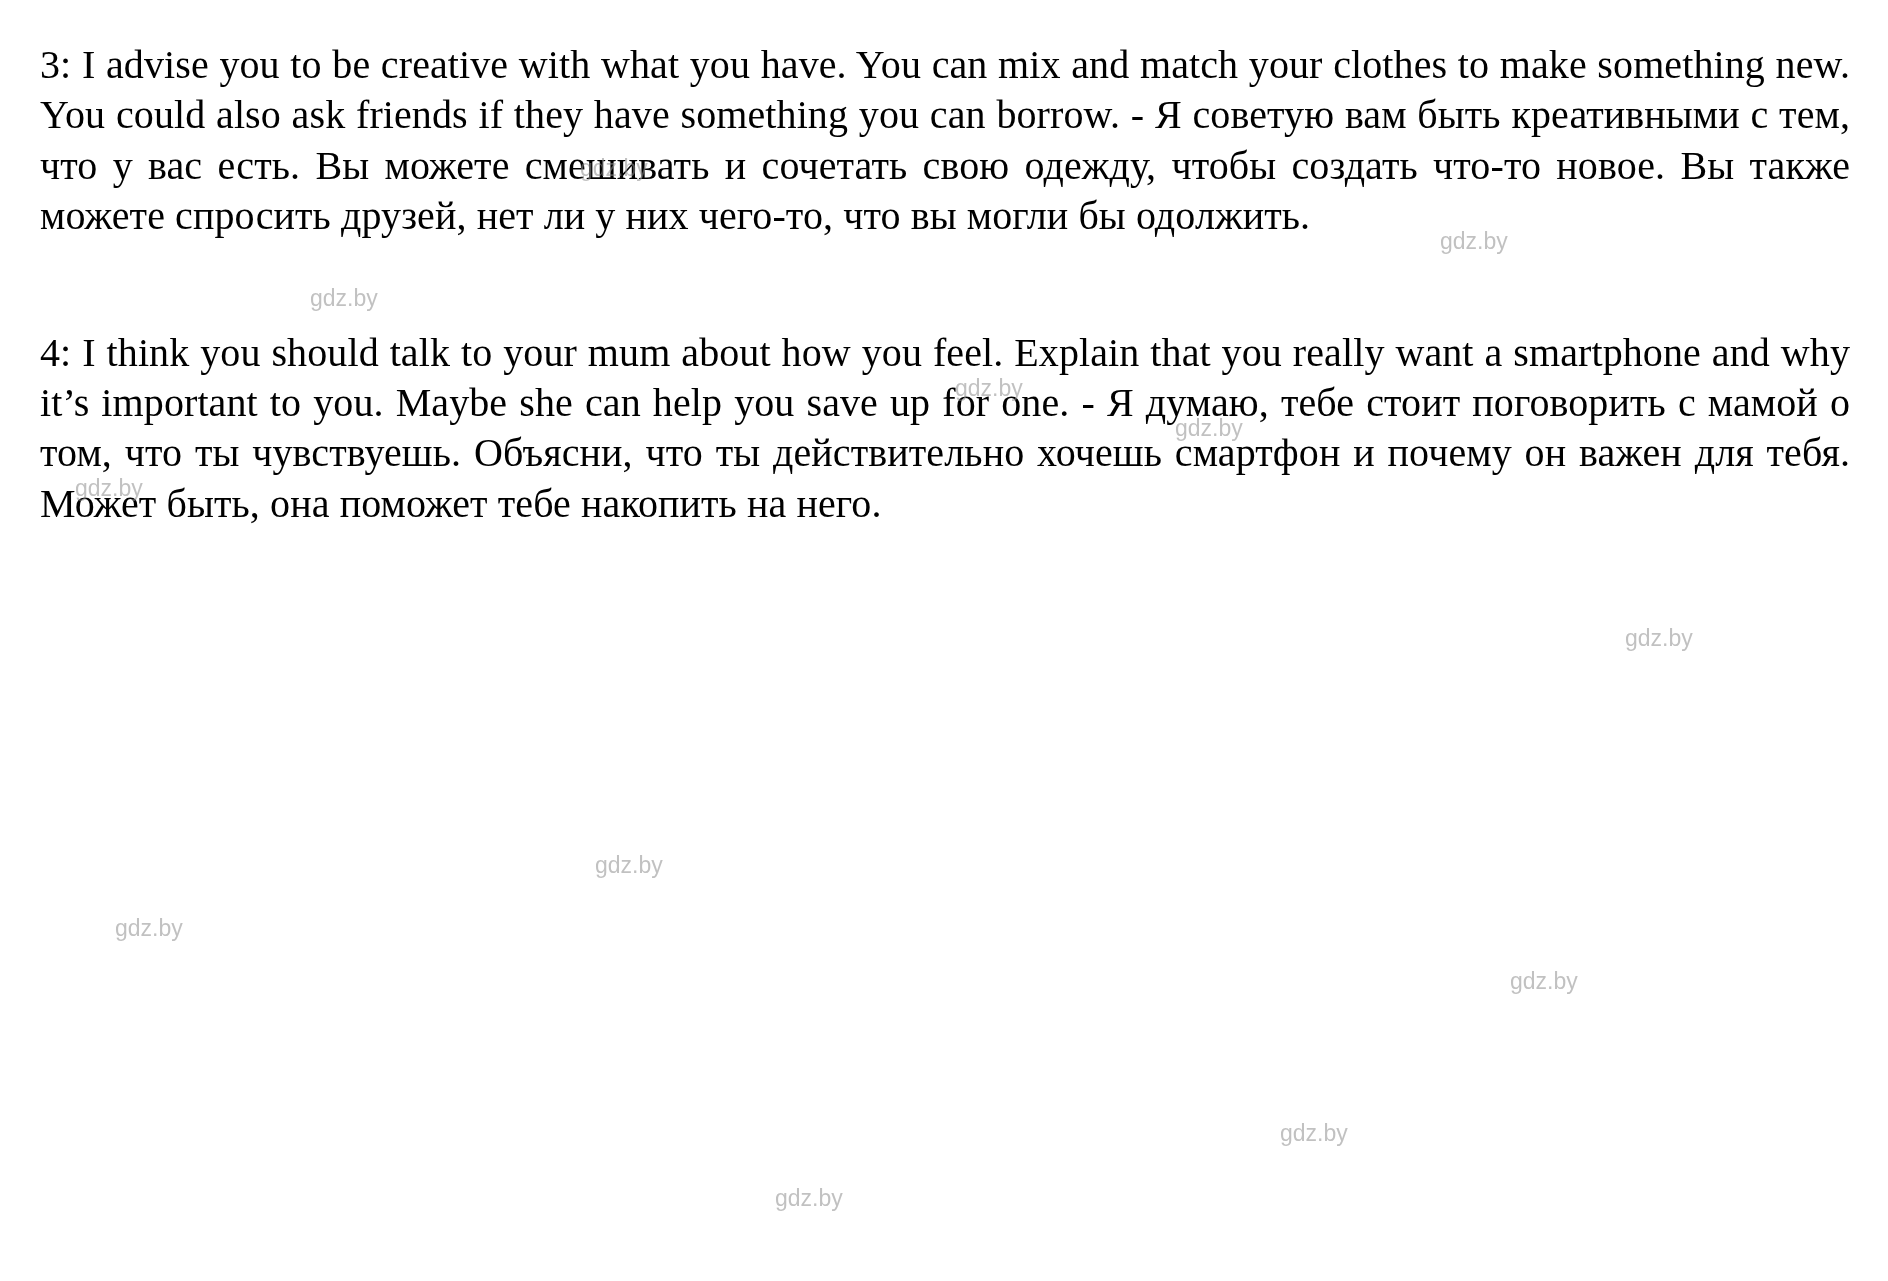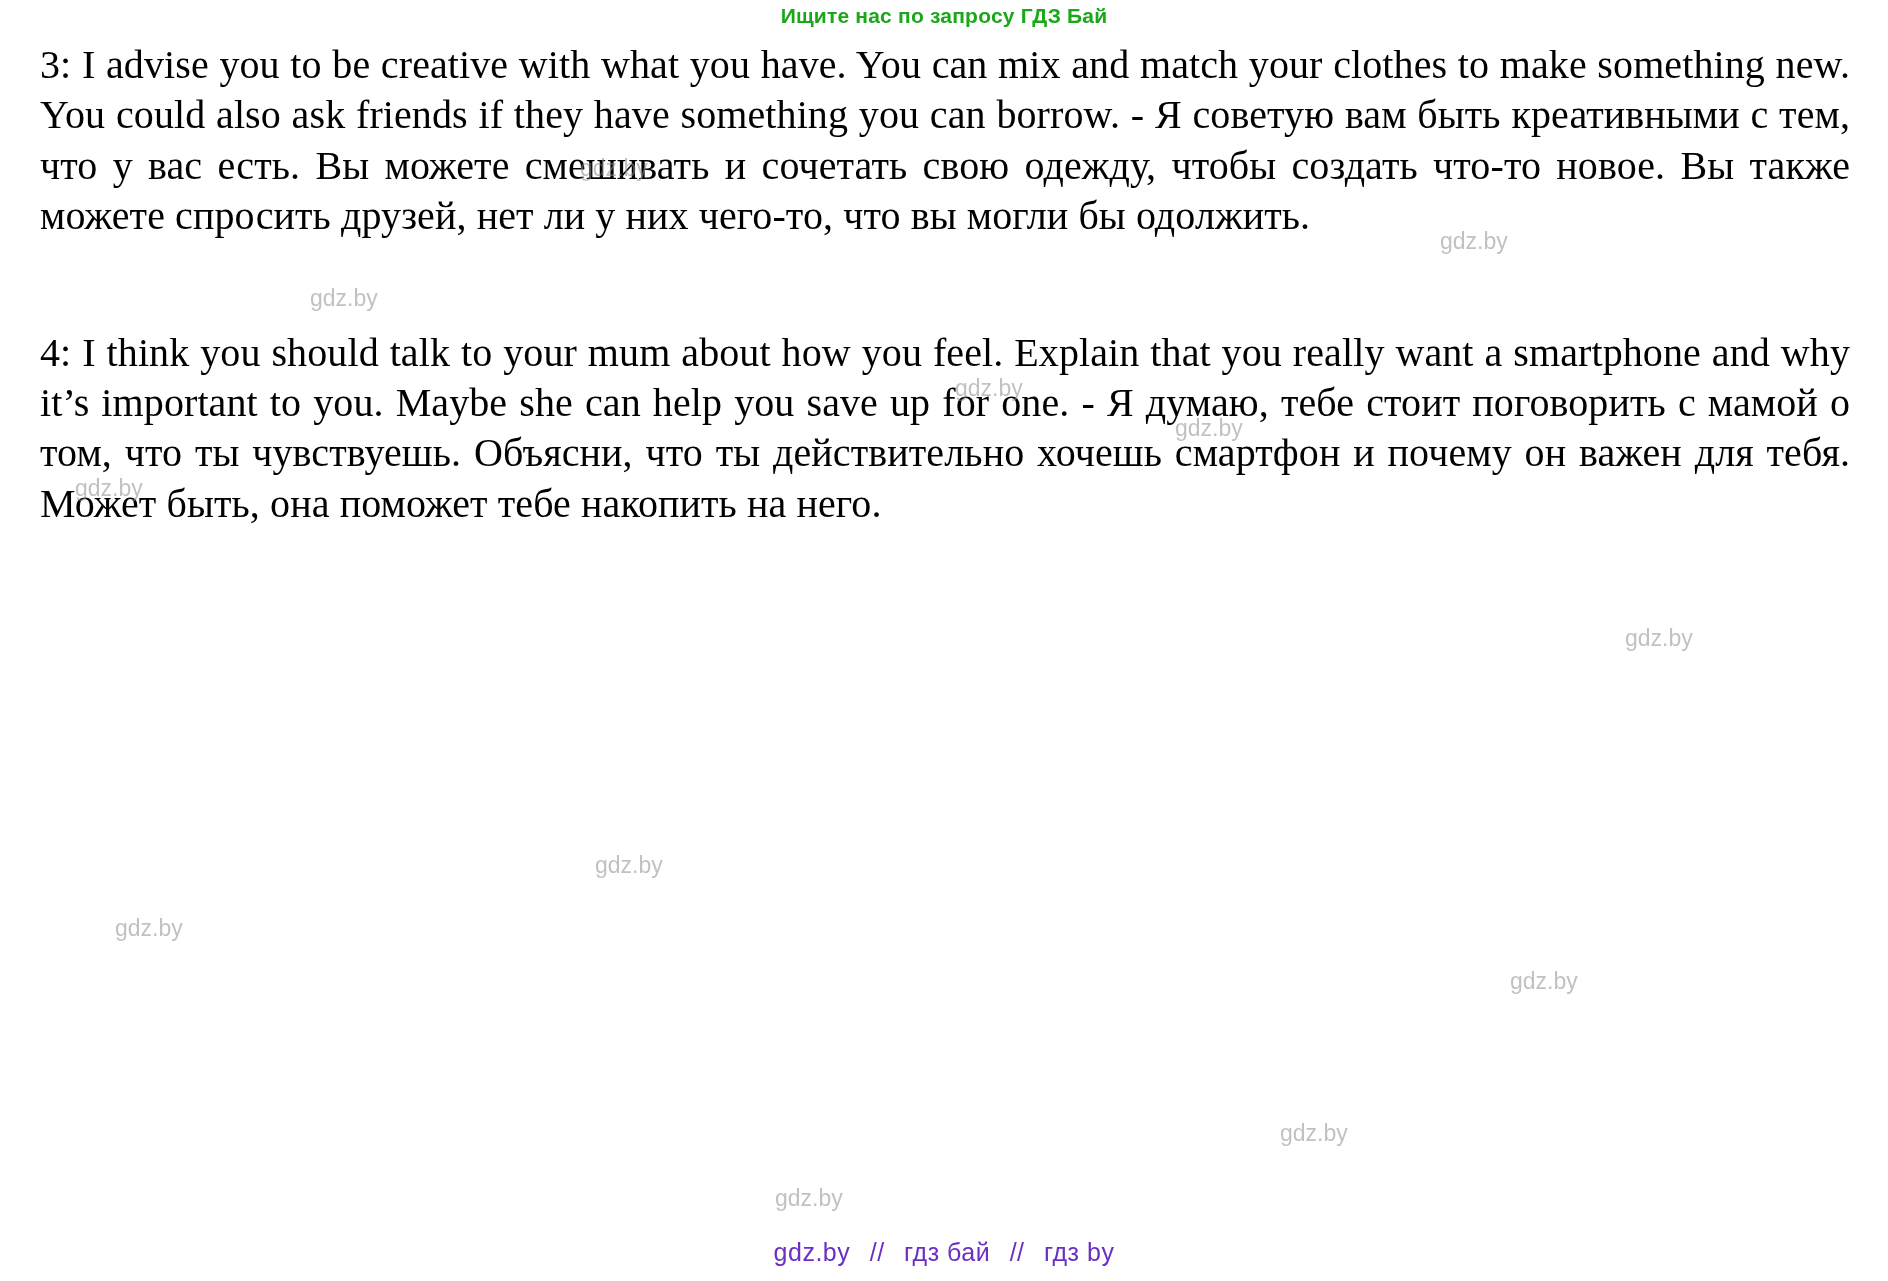--- a/index.html
+++ b/index.html
@@ -72,21 +72,20 @@
     letter-spacing: 0.5px;
   }
   .footer span { margin: 0 6px; }
   .footer .sep { color: #6b2fc4; }
 </style>
 </head>
 <body>
 
 <div class="page">
 
-  <div class="top-banner">Ищите нас по запросу ГДЗ Бай</div>
 
   <div class="content">
     <p class="para">3: I advise you to be creative with what you have. You can mix and match your clothes to make something new. You could also ask friends if they have something you can borrow. - Я советую вам быть креативными с тем, что у вас есть. Вы можете смешивать и сочетать свою одежду, чтобы создать что-то новое. Вы также можете спросить друзей, нет ли у них чего-то, что вы могли бы одолжить.</p>
     <div class="spacer-1"></div>
     <p class="para">4: I think you should talk to your mum about how you feel. Explain that you really want a smartphone and why it’s important to you. Maybe she can help you save up for one. - Я думаю, тебе стоит поговорить с мамой о том, что ты чувствуешь. Объясни, что ты действительно хочешь смартфон и почему он важен для тебя. Может быть, она поможет тебе накопить на него.</p>
     <div class="spacer-2"></div>
   </div>
 
   <div class="watermark" style="left:580px; top:155px;">gdz.by</div>
   <div class="watermark" style="left:1440px; top:228px;">gdz.by</div>
@@ -94,21 +93,14 @@
   <div class="watermark" style="left:955px; top:375px;">gdz.by</div>
   <div class="watermark" style="left:1175px; top:415px;">gdz.by</div>
   <div class="watermark" style="left:75px; top:475px;">gdz.by</div>
   <div class="watermark" style="left:1625px; top:625px;">gdz.by</div>
   <div class="watermark" style="left:595px; top:852px;">gdz.by</div>
   <div class="watermark" style="left:115px; top:915px;">gdz.by</div>
   <div class="watermark" style="left:1510px; top:968px;">gdz.by</div>
   <div class="watermark" style="left:1280px; top:1120px;">gdz.by</div>
   <div class="watermark" style="left:775px; top:1185px;">gdz.by</div>
 
-  <div class="footer">
-    <span>gdz.by</span>
-    <span class="sep">//</span>
-    <span>гдз бай</span>
-    <span class="sep">//</span>
-    <span>гдз by</span>
-  </div>
 
 </div>
 
 </body></html>

